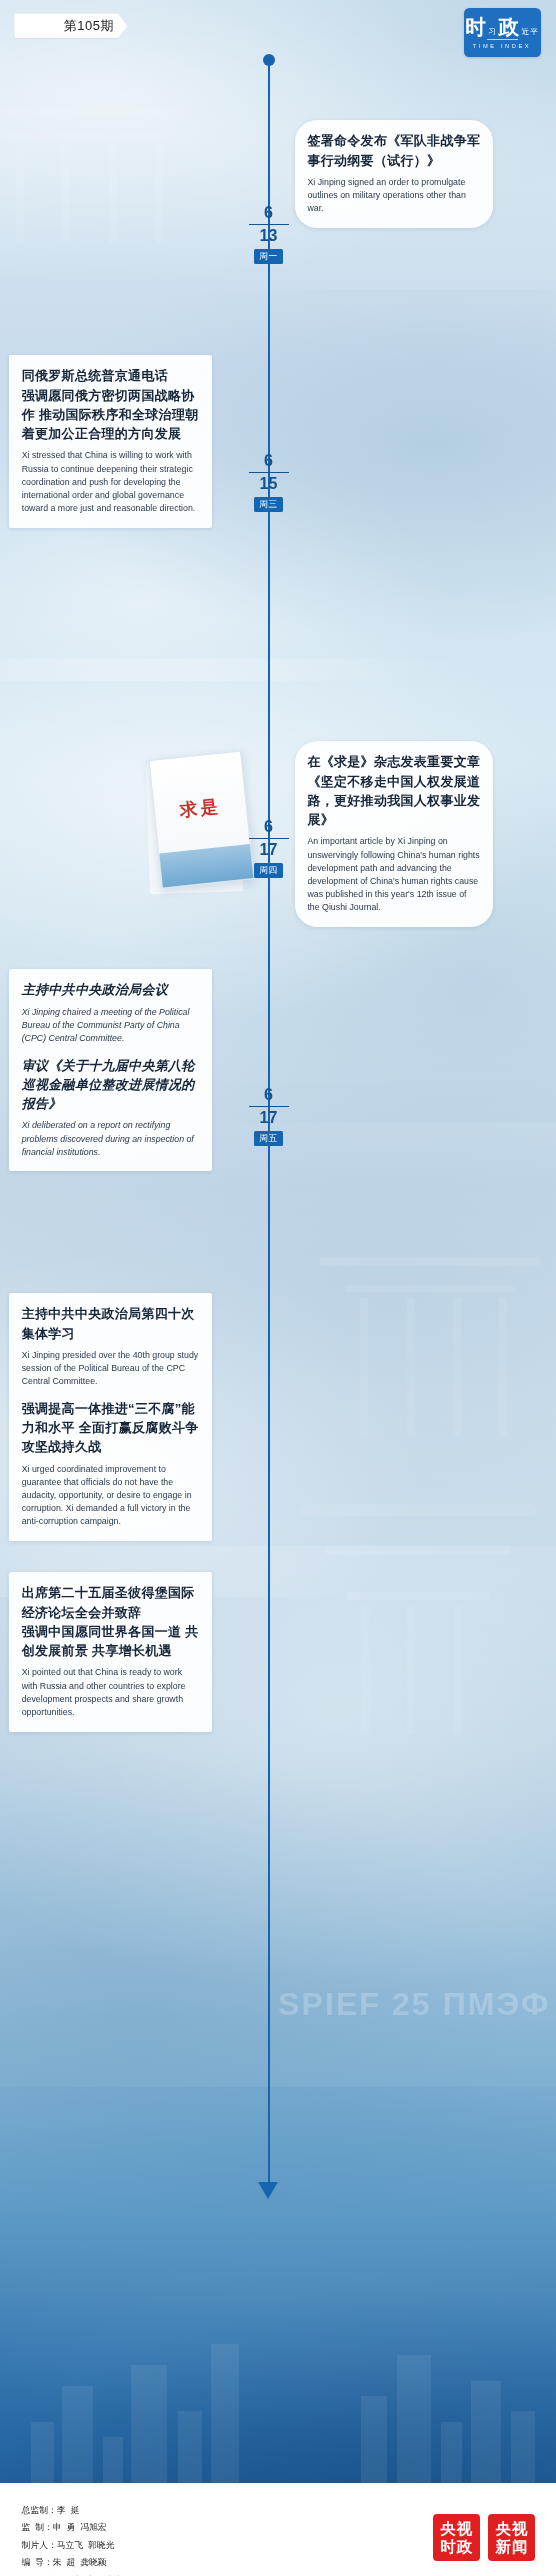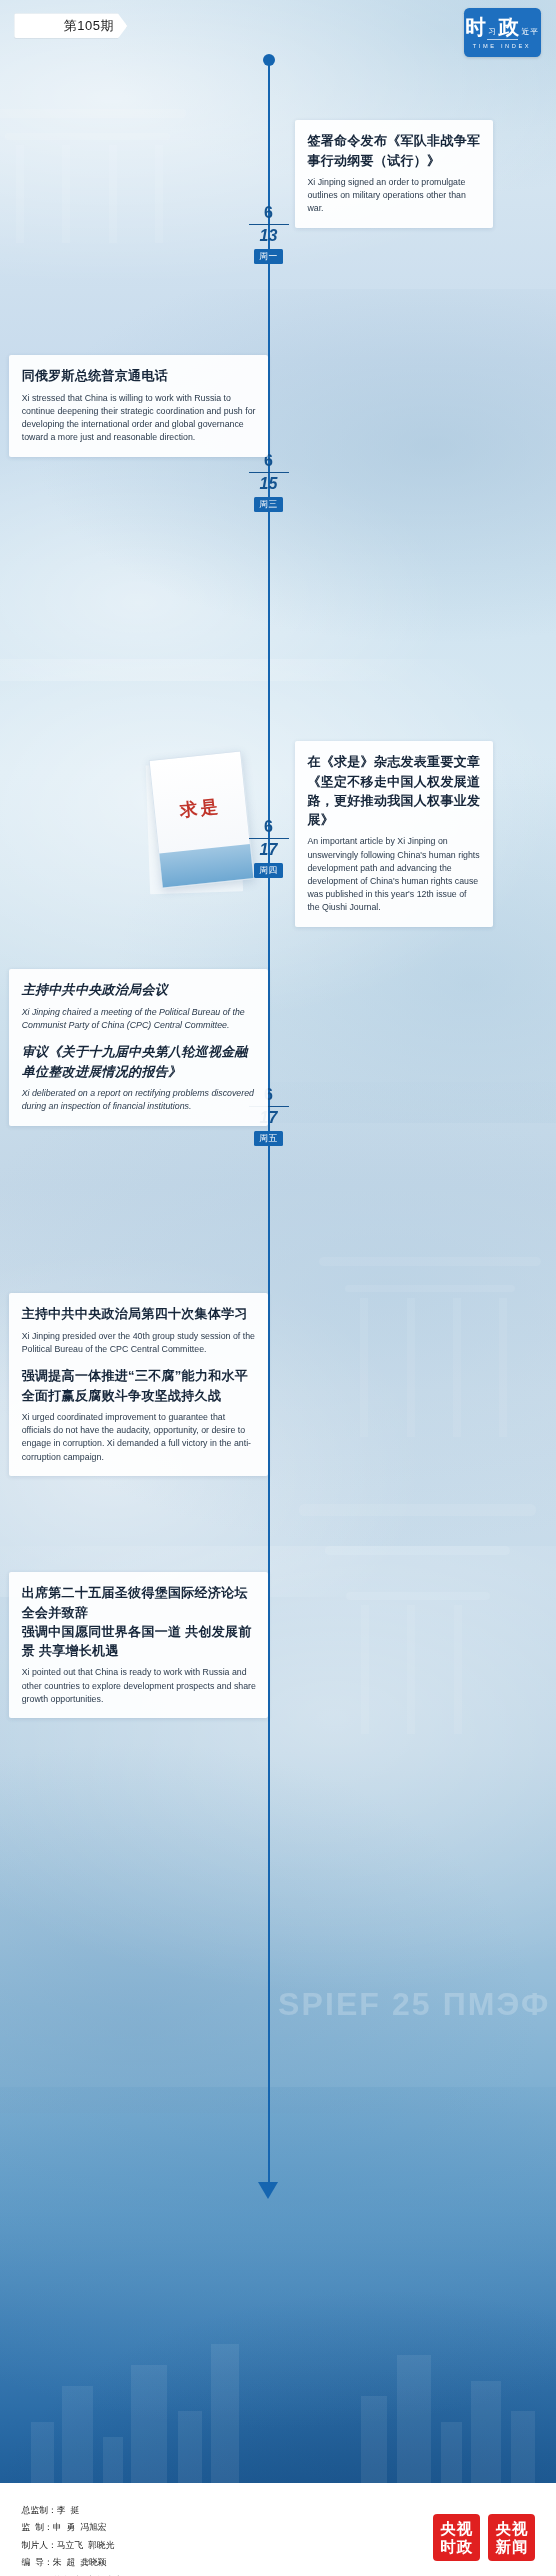--- a/index.html
+++ b/index.html
@@ -231,21 +231,20 @@
   .date .rule {
     width: 40px; height: 1px;
     background: #14538f;
     margin: 3.1px auto;
   }
   .date .d {
     font-size: 16px;
     font-weight: 700;
     line-height: 1;
     color: #14538f;
-    font-style: italic;
   }
   .date .wk {
     margin: 4.6px auto 0;
     width: 29px; height: 15.5px;
     background: #1565b0;
     color: #fff;
     font-size: 8.8px;
     line-height: 15.5px;
     border-radius: 1.5px;
     letter-spacing: 0.5px;
@@ -269,22 +268,22 @@
   }
   .card .en {
     margin-top: 6.2px;
     font-size: 8.8px;
     line-height: 1.5;
     color: #2a3a4c;
     font-weight: 400;
   }
   .card .en + .cn { margin-top: 10.3px; }
 
-  .card.left  { left: 9.3px;  width: 259px; }
-  .card.right { left: 295px; width: 198px; }
+  .card.left  { left: 9.3px;  width: 203px; }
+  .card.right { left: 295px; width: 198px; border-radius: 22px; }
 
   
   .qiushi {
     position: absolute;
     left: 155px;
     top: 755px;
     width: 93px;
     height: 129px;
     transform: rotate(-6deg);
   }
@@ -446,20 +445,21 @@
 
   <div class="date" style="top:453px;">
     <div class="m">6</div>
     <div class="rule"></div>
     <div class="d">15</div>
     <div class="wk">周三</div>
   </div>
 
   <div class="card left" style="top:355px;">
     <div class="cn">同俄罗斯总统普京通电话</div>
+    <div class="cn">强调愿同俄方密切两国战略协作 推动国际秩序和全球治理朝着更加公正合理的方向发展</div>
     <div class="en">Xi stressed that China is willing to work with Russia to continue deepening their strategic coordination and push for developing the international order and global governance toward a more just and reasonable direction.</div>
   </div>
 
   <div class="qiushi">
     <div class="shadow"></div>
     <div class="book">
       <div class="title">求是</div>
       <div class="band"></div>
     </div>
   </div>

